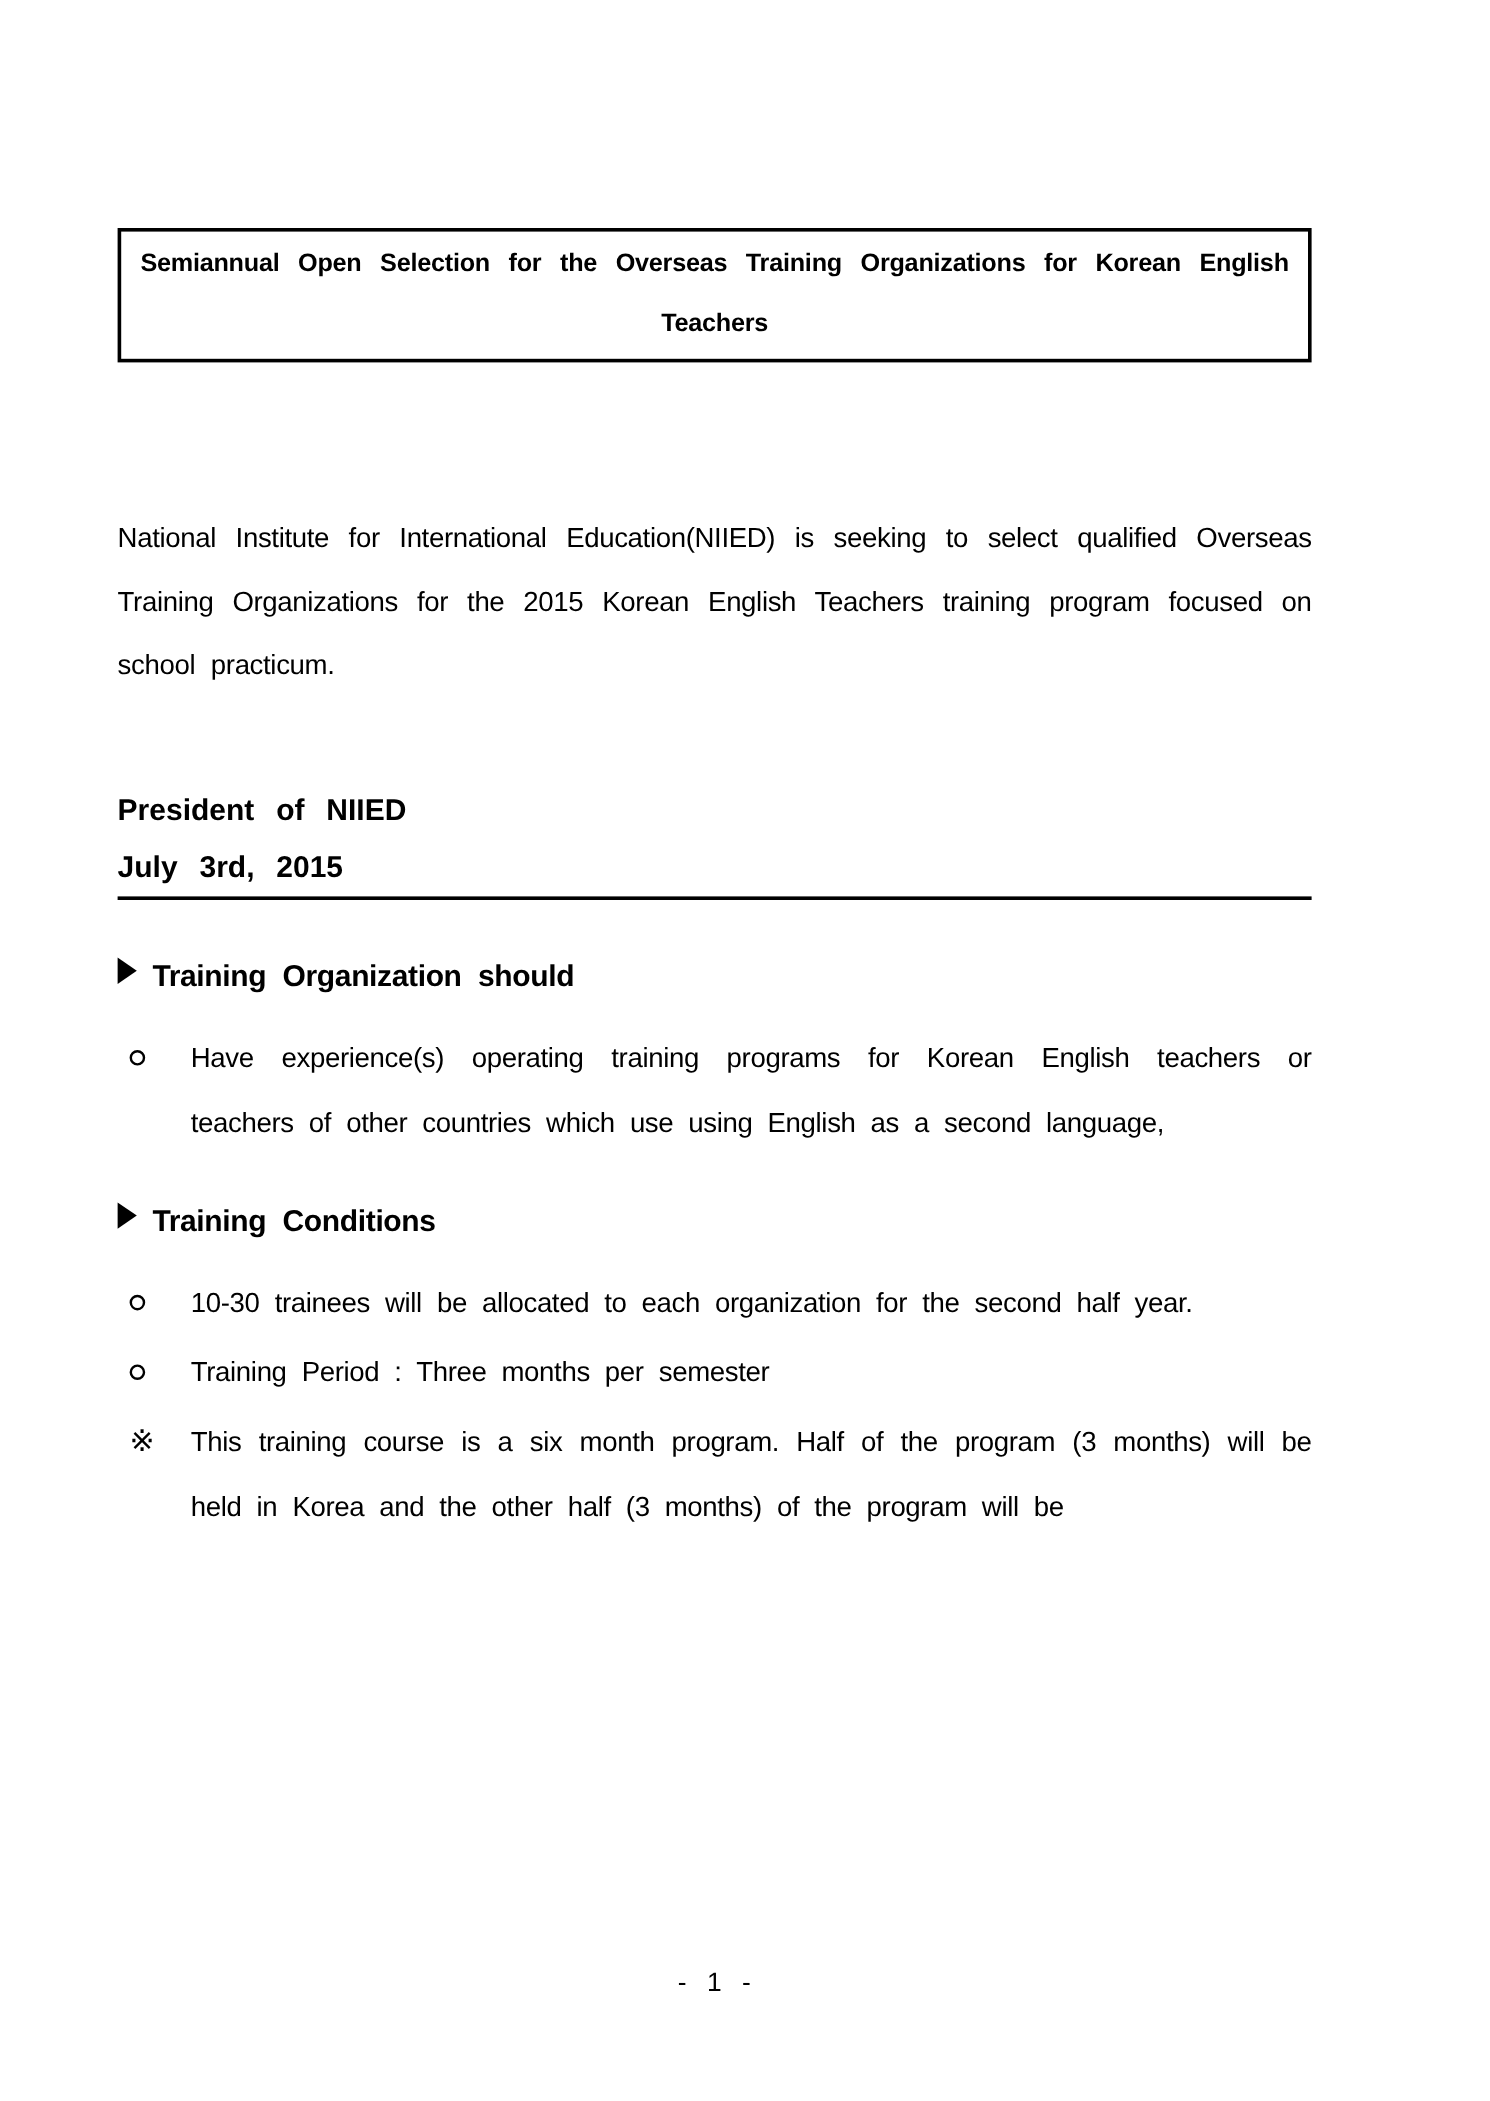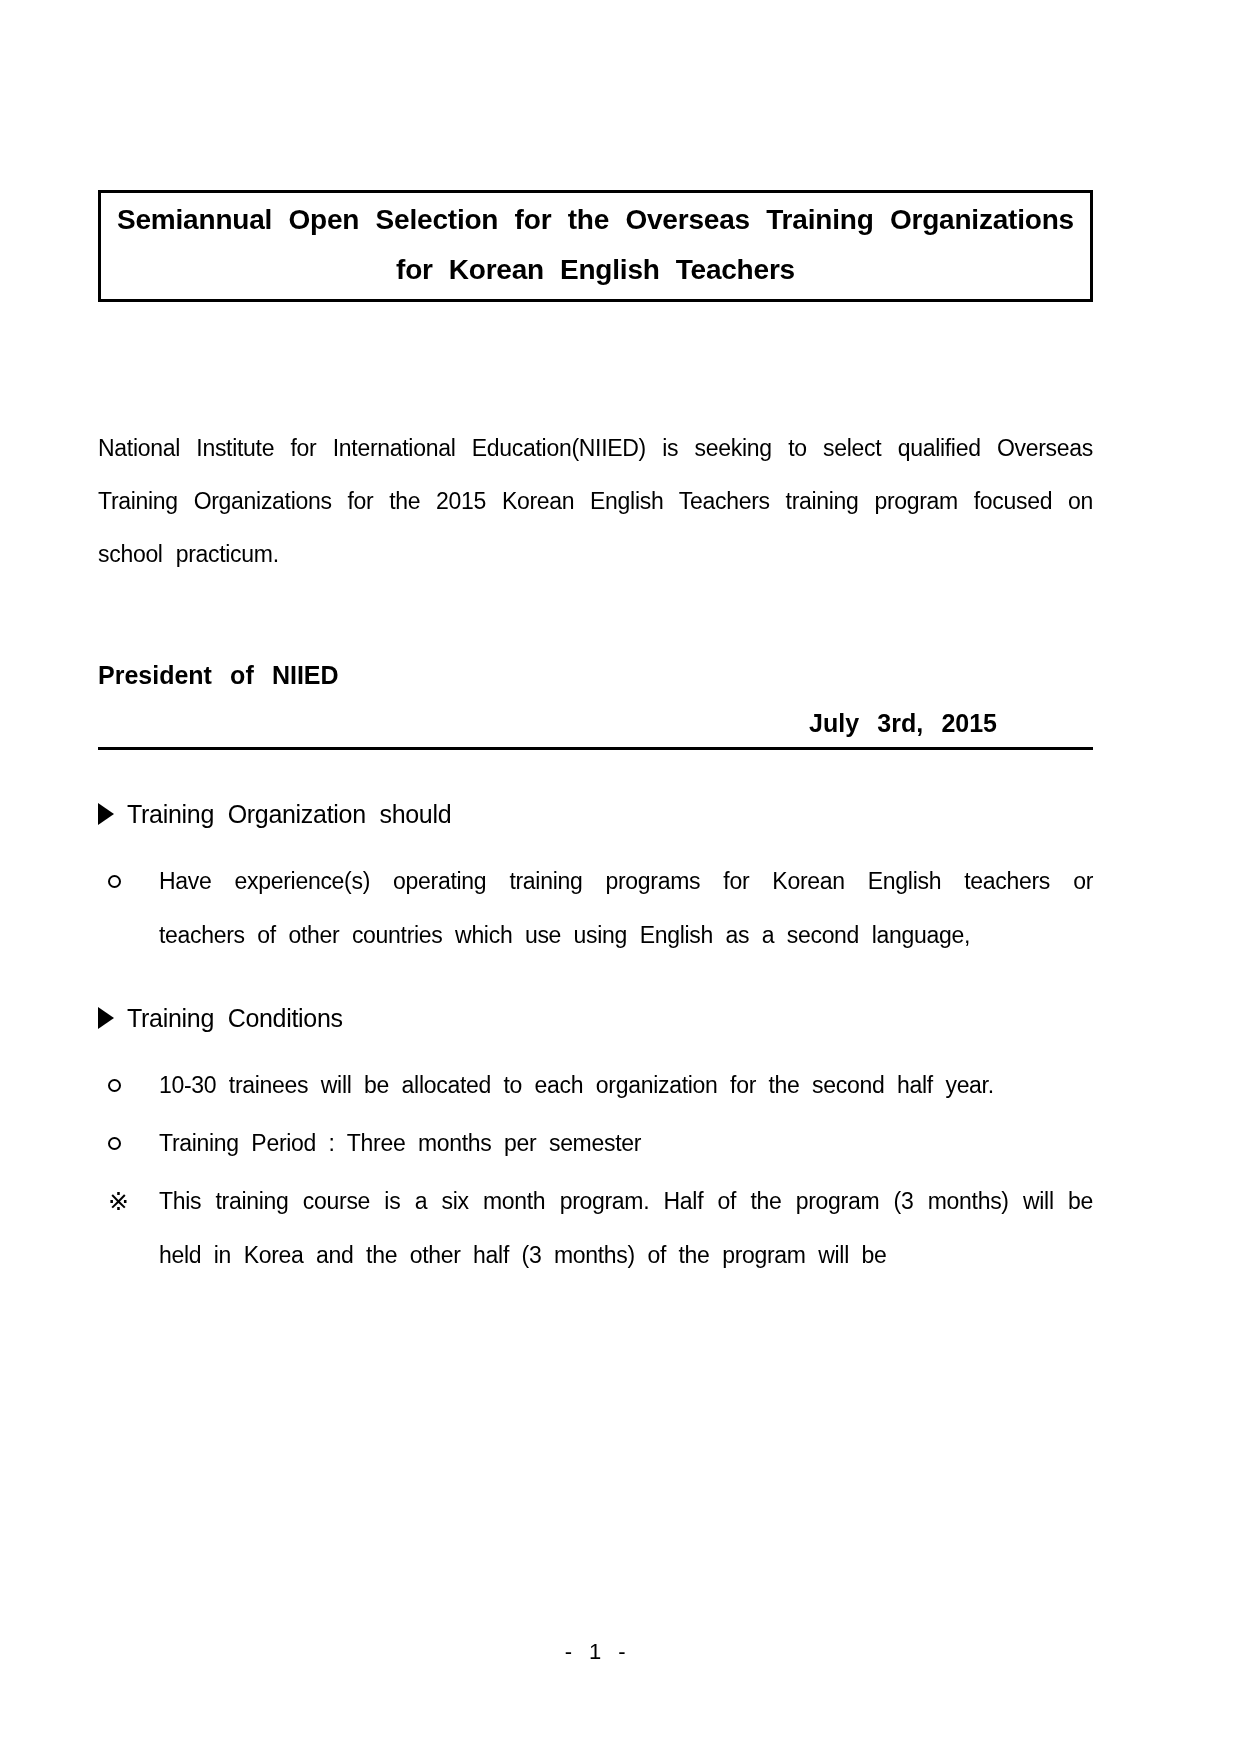--- a/index.html
+++ b/index.html
@@ -18,21 +18,21 @@
     top: 0;
     width: 995px;
   }
   .title-box {
     margin-top: 190px;
     border: 3px solid #000000;
     padding: 2px 16px 4px 16px;
     box-sizing: border-box;
   }
   .title-text {
-    font-size: 28px;
+    font-size: 21px;
     font-weight: 700;
     line-height: 50px;
     text-align: justify;
     text-align-last: center;
     word-spacing: 0.30em;
     letter-spacing: -0.2px;
   }
   .intro {
     margin: 120px 0 0 0;
     font-size: 23px;
@@ -42,34 +42,34 @@
     letter-spacing: -0.3px;
   }
   .signature {
     margin-top: 70px;
     font-weight: 700;
     font-size: 25px;
     line-height: 48px;
     word-spacing: 0.45em;
   }
   .sig-name { text-align: left; padding-right: 66px; }
-  .sig-date { text-align: right; padding-right: 96px; }
+  .sig-date { text-align: left; padding-right: 96px; }
   .rule {
     border: 0;
     border-top: 3px solid #000000;
     height: 0;
     margin: 0;
   }
   .section { margin-top: 48px; }
   .section + .section { margin-top: 40px; }
   .section-heading {
     display: flex;
-    align-items: center;
+    align-items: flex-start;
     gap: 13px;
-    font-weight: 400;
+    font-weight: 700;
     font-size: 25px;
     line-height: 32px;
     word-spacing: 0.28em;
     letter-spacing: -0.3px;
   }
   .tri {
     flex: 0 0 auto;
     width: 0;
     height: 0;
     border-left: 16px solid #000000;

